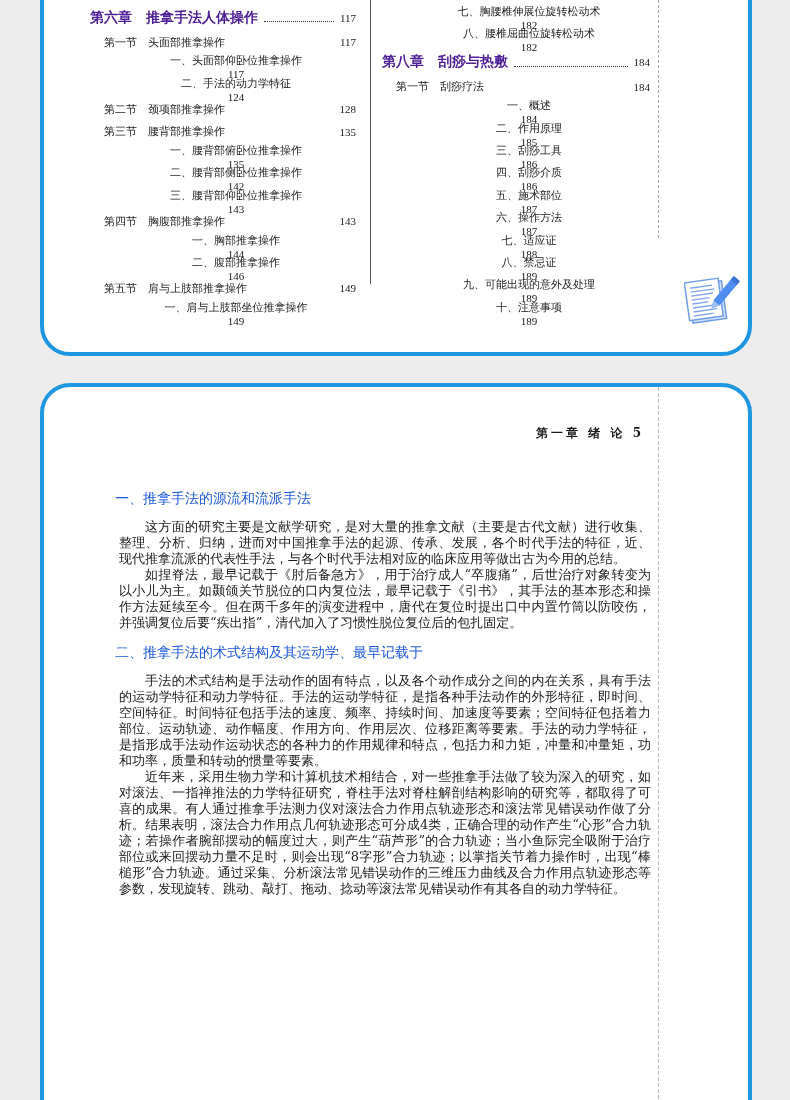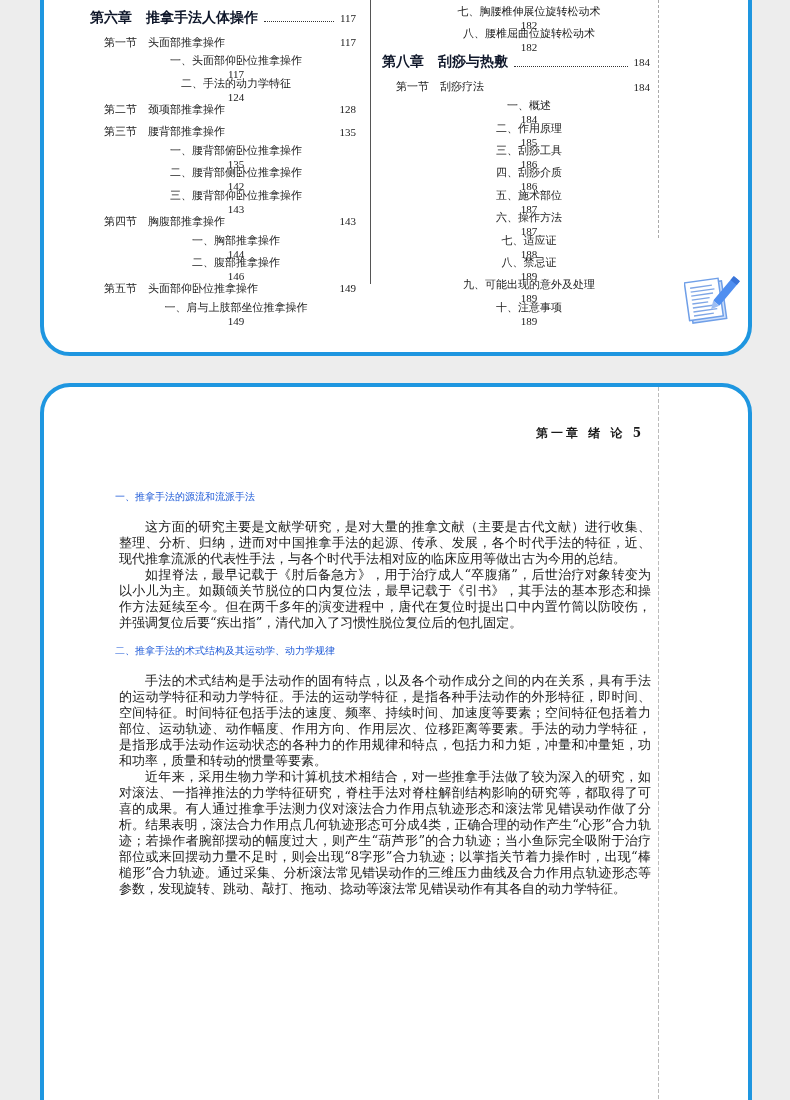--- a/index.html
+++ b/index.html
@@ -36,21 +36,21 @@
     background: repeating-linear-gradient(#aaa 0 3px, transparent 3px 5px);
   }
   .toc-row {
     display: flex; align-items: center; justify-content: space-between;
     height: 22.4px; font-size: 11px; white-space: nowrap;
   }
   .toc-row .label { flex: 0 0 auto; }
   .toc-row .page { font-size: 11px; font-family: "Liberation Serif", serif; }
   .toc-row.chapter { height: 27px; }
   .toc-row.chapter .label {
-    color: #0f172a; font-weight: bold; font-size: 14px;
+    color: #4c1d95; font-weight: bold; font-size: 14px;
     font-family: Liberation Mono, monospace;
   }
   .toc-row.chapter .dots {
     flex: 1 1 auto; border-bottom: 1.5px dotted #333; margin: 0 6px; height: 8px;
   }
   .toc-row.section { padding-left: 14px; }
   .toc-row.item { padding-left: 26px; flex-direction: column; }
   #note-icon {
     position: absolute; left: 640px; top: 308px; width: 60px; height: 52px;
   }
@@ -61,21 +61,21 @@
     font-family: "DejaVu Serif", serif;
   }
   .page-divider {
     position: absolute; left: 614px; top: 0; width: 1px; height: 760px;
     background: repeating-linear-gradient(#bbb 0 4px, transparent 4px 6px);
   }
   #body-content {
     position: absolute; left: 75px; top: 100px; width: 532px;
   }
   .heading {
-    color: #1e5ad8; font-size: 10px; font-family: Liberation Mono, monospace;
+    color: #1e5ad8; font-size: 14px; font-family: Liberation Sans, sans-serif;
     margin: 0 0 10px -4px; height: 22px; line-height: 22px;
   }
   .para {
     font-size: 13px; line-height: 16px; text-align: justify;
     text-indent: 26px; margin: 0;
   }
   .para + .heading { margin-top: 10px; }
 </style>
 </head>
 <body>
@@ -125,21 +125,21 @@
       </div>
       <div class="toc-row item">
         <span class="label">一、胸部推拿操作</span>
         <span class="page">144</span>
       </div>
       <div class="toc-row item">
         <span class="label">二、腹部推拿操作</span>
         <span class="page">146</span>
       </div>
       <div class="toc-row section">
-        <span class="label">第五节　头面部仰卧位推拿操作</span>
+        <span class="label">第五节　肩与上肢部推拿操作</span>
         <span class="page">149</span>
       </div>
       <div class="toc-row item">
         <span class="label">一、肩与上肢部坐位推拿操作</span>
         <span class="page">149</span>
       </div>
     </div>
   <div class="toc-divider"></div>
   <div class="toc-col" id="toc-right">
       <div class="toc-row item">
@@ -226,17 +226,17 @@
   </div>
 </div>
 
 <div class="card" id="page-card">
   <div id="running-head">第一章 绪 论 5</div>
   <div class="page-divider"></div>
   <div id="body-content">
       <div class="heading">一、推拿手法的源流和流派手法</div>
       <p class="para">这方面的研究主要是文献学研究，是对大量的推拿文献（主要是古代文献）进行收集、整理、分析、归纳，进而对中国推拿手法的起源、传承、发展，各个时代手法的特征，近、现代推拿流派的代表性手法，与各个时代手法相对应的临床应用等做出古为今用的总结。</p>
       <p class="para">如捏脊法，最早记载于《肘后备急方》，用于治疗成人“卒腹痛”，后世治疗对象转变为以小儿为主。如颞颌关节脱位的口内复位法，最早记载于《引书》，其手法的基本形态和操作方法延续至今。但在两千多年的演变进程中，唐代在复位时提出口中内置竹筒以防咬伤，并强调复位后要“疾出指”，清代加入了习惯性脱位复位后的包扎固定。</p>
-      <div class="heading">二、推拿手法的术式结构及其运动学、动力学规律</div>
+      <div class="heading">二、推拿手法的术式结构及其运动学、最早记载于</div>
       <p class="para">手法的术式结构是手法动作的固有特点，以及各个动作成分之间的内在关系，具有手法的运动学特征和动力学特征。手法的运动学特征，是指各种手法动作的外形特征，即时间、空间特征。时间特征包括手法的速度、频率、持续时间、加速度等要素；空间特征包括着力部位、运动轨迹、动作幅度、作用方向、作用层次、位移距离等要素。手法的动力学特征，是指形成手法动作运动状态的各种力的作用规律和特点，包括力和力矩，冲量和冲量矩，功和功率，质量和转动的惯量等要素。</p>
       <p class="para">近年来，采用生物力学和计算机技术相结合，对一些推拿手法做了较为深入的研究，如对滚法、一指禅推法的力学特征研究，脊柱手法对脊柱解剖结构影响的研究等，都取得了可喜的成果。有人通过推拿手法测力仪对滚法合力作用点轨迹形态和滚法常见错误动作做了分析。结果表明，滚法合力作用点几何轨迹形态可分成4类，正确合理的动作产生“心形”合力轨迹；若操作者腕部摆动的幅度过大，则产生“葫芦形”的合力轨迹；当小鱼际完全吸附于治疗部位或来回摆动力量不足时，则会出现“8字形”合力轨迹；以掌指关节着力操作时，出现“棒槌形”合力轨迹。通过采集、分析滚法常见错误动作的三维压力曲线及合力作用点轨迹形态等参数，发现旋转、跳动、敲打、拖动、捻动等滚法常见错误动作有其各自的动力学特征。</p>
     </div>
 </div>
 
 </body></html>

